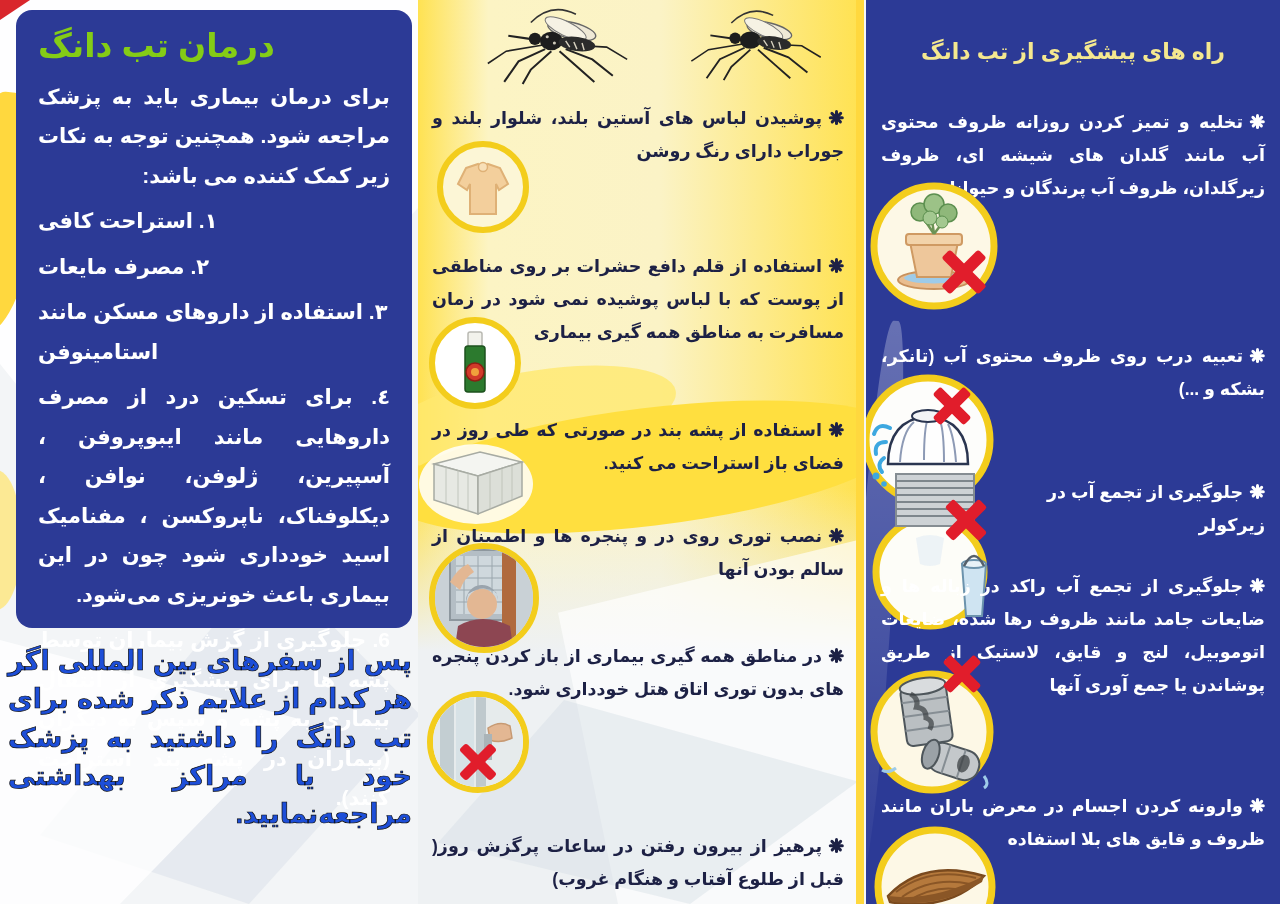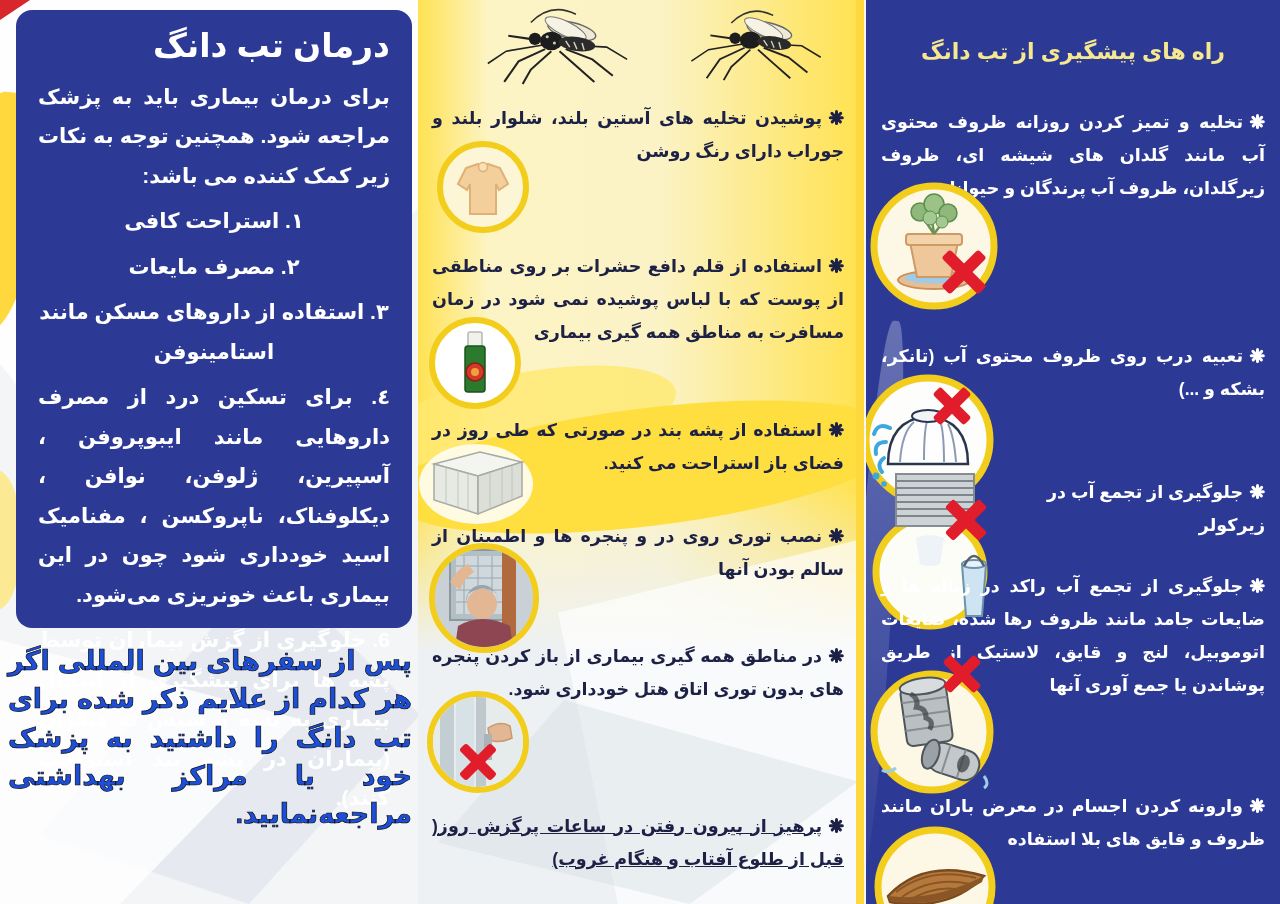--- a/index.html
+++ b/index.html
@@ -17,23 +17,23 @@
   .red-corner{position:absolute;left:0;top:0;width:30px;height:20px;background:#d9262c;clip-path:polygon(0 0,100% 0,0 100%);}
   .yellow-blob-left{position:absolute;left:-34px;top:92px;width:70px;height:240px;background:#ffd83e;border-radius:45% 55% 60% 40%;transform:rotate(6deg);}
   .yellow-blob-left2{position:absolute;left:-30px;top:470px;width:52px;height:140px;background:#ffe46a;border-radius:50%;opacity:.7;}
 
   
   .treat-box{
     position:absolute;left:16px;top:10px;width:396px;height:618px;
     background:#2c3a96;border-radius:16px;box-sizing:border-box;
     padding:14px 22px 10px 22px;direction:rtl;color:#fff;
   }
-  .treat-title{margin:2px 0 12px 0;text-align:right;color:#ffffff;font-size:33px;font-weight:bold;}
+  .treat-title{margin:2px 0 12px 0;text-align:left;color:#84cc16;font-size:33px;font-weight:bold;}
   .treat-box p{margin:0 0 6px 0;font-size:21px;font-weight:bold;line-height:1.88;text-align:justify;}
-  .treat-box p.short{text-align:center;}
+  .treat-box p.short{text-align:left;}
   .left-footer{
     position:absolute;left:8px;top:642px;width:404px;direction:rtl;
     color:#1d4ed8;font-size:27px;font-weight:bold;line-height:1.42;text-align:justify;
     -webkit-text-stroke:.7px #0b0b0b;
   }
 
   
   .mid-col{position:absolute;left:418px;top:0;width:440px;height:904px;overflow:hidden;
     background:
       linear-gradient(180deg, rgba(238,241,243,0) 0%, rgba(238,241,243,0) 54%, #eef1f3 72%, #eef1f3 100%),
@@ -125,21 +125,21 @@
       <path d="M96,42 L132,44 L152,56" stroke="#222" stroke-width="1.6" fill="none"></path>
       <ellipse cx="98" cy="28" rx="24" ry="8" fill="#efe9d6" stroke="#666" stroke-width="1.4" transform="rotate(14 98 28)"></ellipse>
       <ellipse cx="92" cy="26" rx="22" ry="7" fill="#f6f2e4" stroke="#777" stroke-width="1" transform="rotate(26 92 26)"></ellipse>
       <ellipse cx="78" cy="38" rx="11" ry="9" fill="#1d1d1d"></ellipse>
       <ellipse cx="103" cy="41" rx="18" ry="7" fill="#2b2b2b" transform="rotate(8 103 41)"></ellipse>
       <path d="M92,38 L96,44 M100,39 L103,46 M108,40 L110,47" stroke="#d8d2c0" stroke-width="1.4"></path>
       <circle cx="62" cy="36" r="6" fill="#1d1d1d"></circle>
       <path d="M57,36 L36,33" stroke="#222" stroke-width="2"></path>
     </svg>
 
-    <p class="mid-txt" style="top:84px;"><span class="ast"><i></i><i></i><i></i><i></i></span><span>پوشیدن تخلیه های آستین بلند، شلوار بلند و جوراب دارای رنگ روشن</span></p>
+    <p class="mid-txt" style="top:84px;"><span class="ast"><i></i><i></i><i></i><i></i></span><span>پوشیدن لباس های آستین بلند، شلوار بلند و جوراب دارای رنگ روشن</span></p>
 
     <svg class="icn" style="left:18px;top:140px;" width="94" height="94" viewBox="0 0 94 94">
       <circle cx="47" cy="47" r="43" fill="#fcf6d6" stroke="#f3cd1c" stroke-width="6"></circle>
       <path d="M30,28 L42,24 Q47,30 52,24 L64,28 L72,44 L63,50 L60,44 L60,74 L34,74 L34,44 L31,50 L22,44 Z" fill="#f3cf9c" stroke="#dfb176" stroke-width="2"></path>
       <circle cx="47" cy="27" r="4.5" fill="#f8e0b8" stroke="#dfb176" stroke-width="1.5"></circle>
     </svg>
 
     <p class="mid-txt" style="top:232px;"><span class="ast"><i></i><i></i><i></i><i></i></span><span>استفاده از قلم دافع حشرات بر روی مناطقی از پوست که با لباس پوشیده نمی شود در زمان مسافرت به مناطق همه گیری بیماری</span></p>
 
     <svg class="icn" style="left:10px;top:316px;" width="94" height="94" viewBox="0 0 94 94">
@@ -194,21 +194,21 @@
         <rect x="50" y="7" width="10" height="90" fill="#bfc9cd"></rect>
         <path d="M62,38 Q74,30 84,36 L86,48 Q74,54 64,50 Z" fill="#e3b793" stroke="#c79a73" stroke-width="1.5"></path>
         <rect x="58" y="44" width="8" height="26" fill="#aab4b8"></rect>
       </g>
       <g transform="translate(52,72)">
         <rect x="-22" y="-5" width="44" height="10" rx="3" fill="#e11d2b" transform="rotate(45)"></rect>
         <rect x="-22" y="-5" width="44" height="10" rx="3" fill="#e11d2b" transform="rotate(-45)"></rect>
       </g>
     </svg>
 
-    <p class="mid-txt" style="top:792px;text-decoration:underline;"><span class="ast"><i></i><i></i><i></i><i></i></span><span>پرهیز از بیرون رفتن در ساعات پرگزش روز( قبل از طلوع آفتاب و هنگام غروب)</span></p>
+    <p class="mid-txt" style="top:812px;"><span class="ast"><i></i><i></i><i></i><i></i></span><span>پرهیز از بیرون رفتن در ساعات پرگزش روز( قبل از طلوع آفتاب و هنگام غروب)</span></p>
   </div>
 
   <div class="divider"></div>
 
   <div class="right-col">
     <div class="ribbon"></div>
 
     <h1 class="r-title">راه های پیشگیری از تب دانگ</h1>
 
     <p class="r-txt" style="top:88px;"><span class="ast"><i></i><i></i><i></i><i></i></span><span>تخلیه و تمیز کردن روزانه ظروف محتوی آب مانند گلدان های شیشه ای، ظروف زیرگلدان، ظروف آب پرندگان و حیوانات</span></p>

